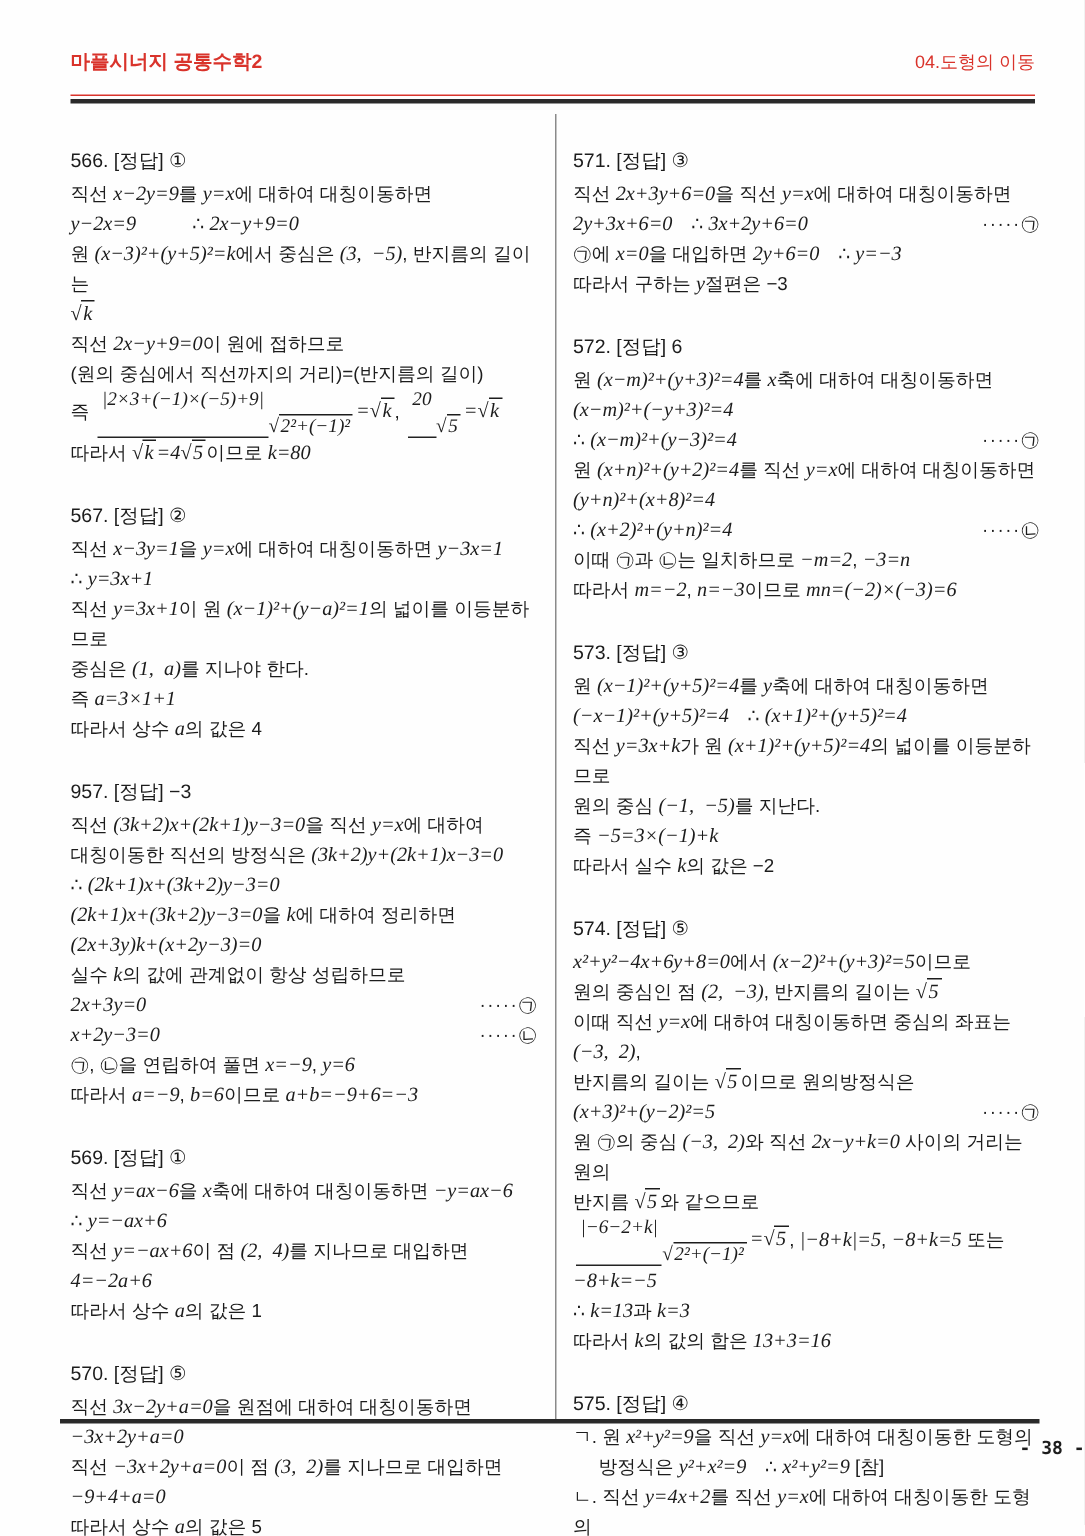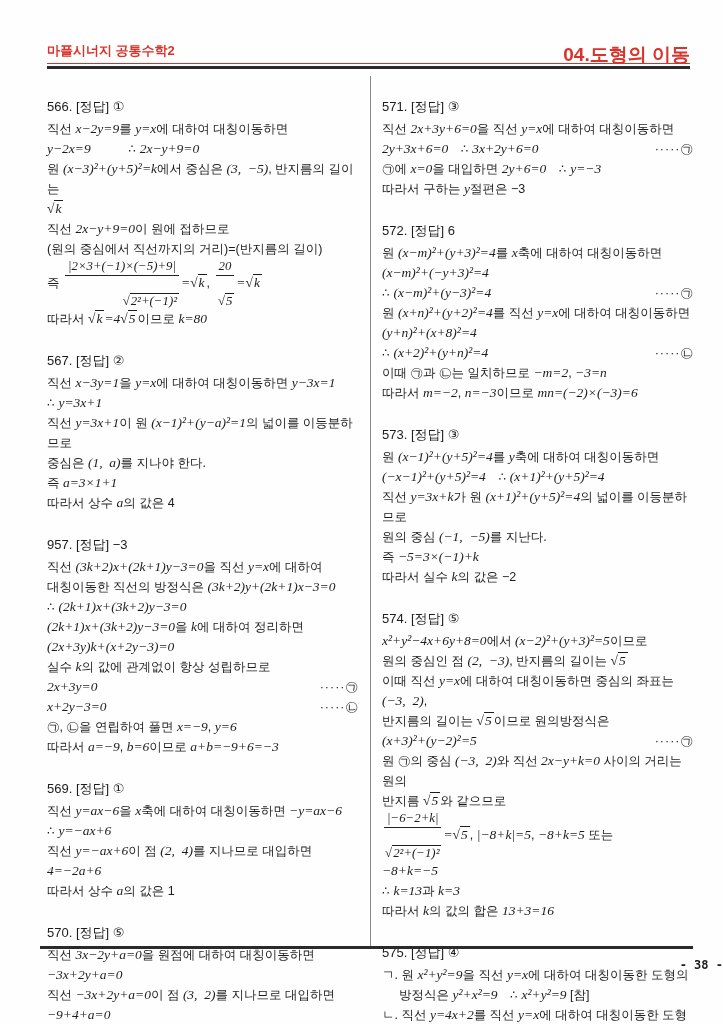--- a/index.html
+++ b/index.html
@@ -1,35 +1,35 @@
 <!DOCTYPE html>
 <html style="--accent: #d9332b;"><head>
 <meta charset="utf-8">
 <style>
   html,body{margin:0;padding:0;background:#e8e8e8;}
   .page{position:relative;width:723px;height:1024px;margin:0 auto;background:#fefefe;
         font-family:"Liberation Sans","DejaVu Sans",sans-serif;color:#1c1c1c;overflow:hidden;}
-  .header{position:absolute;top:42px;left:47px;right:33px;display:flex;
-          justify-content:space-between;align-items:flex-start;}
+  .header{position:absolute;top:32px;left:47px;right:33px;display:flex;
+          justify-content:space-between;align-items:center;}
   .book-title{color:var(--accent,#d9332b);font-weight:bold;font-size:13px;}
-  .chapter-title{color:var(--accent,#d9332b);font-weight:bold;font-size:19px;}
+  .chapter-title{color:var(--accent,#d9332b);font-weight:normal;font-size:12px;}
   .rule-red{position:absolute;top:63px;left:47px;right:33px;height:1px;background:var(--accent,#d9332b);}
   .rule-black{position:absolute;top:66px;left:47px;right:33px;height:2.5px;background:#2a2a2a;}
   .columns{position:absolute;top:76px;left:47px;right:29px;bottom:78px;display:flex;}
   .col{flex:1 1 0;min-width:0;margin-top:21px;}
   .col-divider{width:1px;background:#8a8a8a;margin:0 11px;align-self:stretch;}
   .section{margin-bottom:22px;}
   .sec-head{font-size:13px;line-height:20px;margin-bottom:2px;}
   .line{display:flex;justify-content:space-between;align-items:center;
         font-size:12.5px;line-height:20px;min-height:20px;}
   .line .lt{white-space:normal;}
   .line .ref{white-space:nowrap;color:#1c1c1c;letter-spacing:1px;}
   .indent{padding-left:17px;}
   .m{font-family:"Liberation Serif","DejaVu Serif",serif;font-style:italic;font-size:13.5px;}
-  .frac{display:inline-flex;flex-direction:column;text-align:center;vertical-align:middle;
+  .frac{display:inline-flex;text-align:center;vertical-align:middle;
         line-height:1.15;font-size:0.95em;margin:0 2px;}
   .frac .num{display:block;border-bottom:1px solid #222;padding:0 3px 1px;}
   .frac .den{display:block;padding-top:18px;text-align:right;}
   .sq{white-space:nowrap;}
   .sq .rad{border-top:1px solid currentColor;padding:0 2px 0 1px;}
   .rule-footer{position:absolute;left:40px;right:30px;top:946px;height:2.5px;background:#2a2a2a;}
   .footer{position:absolute;top:958px;left:0;right:0;text-align:right;
           font-size:12px;font-weight:bold;font-family:"DejaVu Sans Mono",monospace;}
 </style>
 </head>

